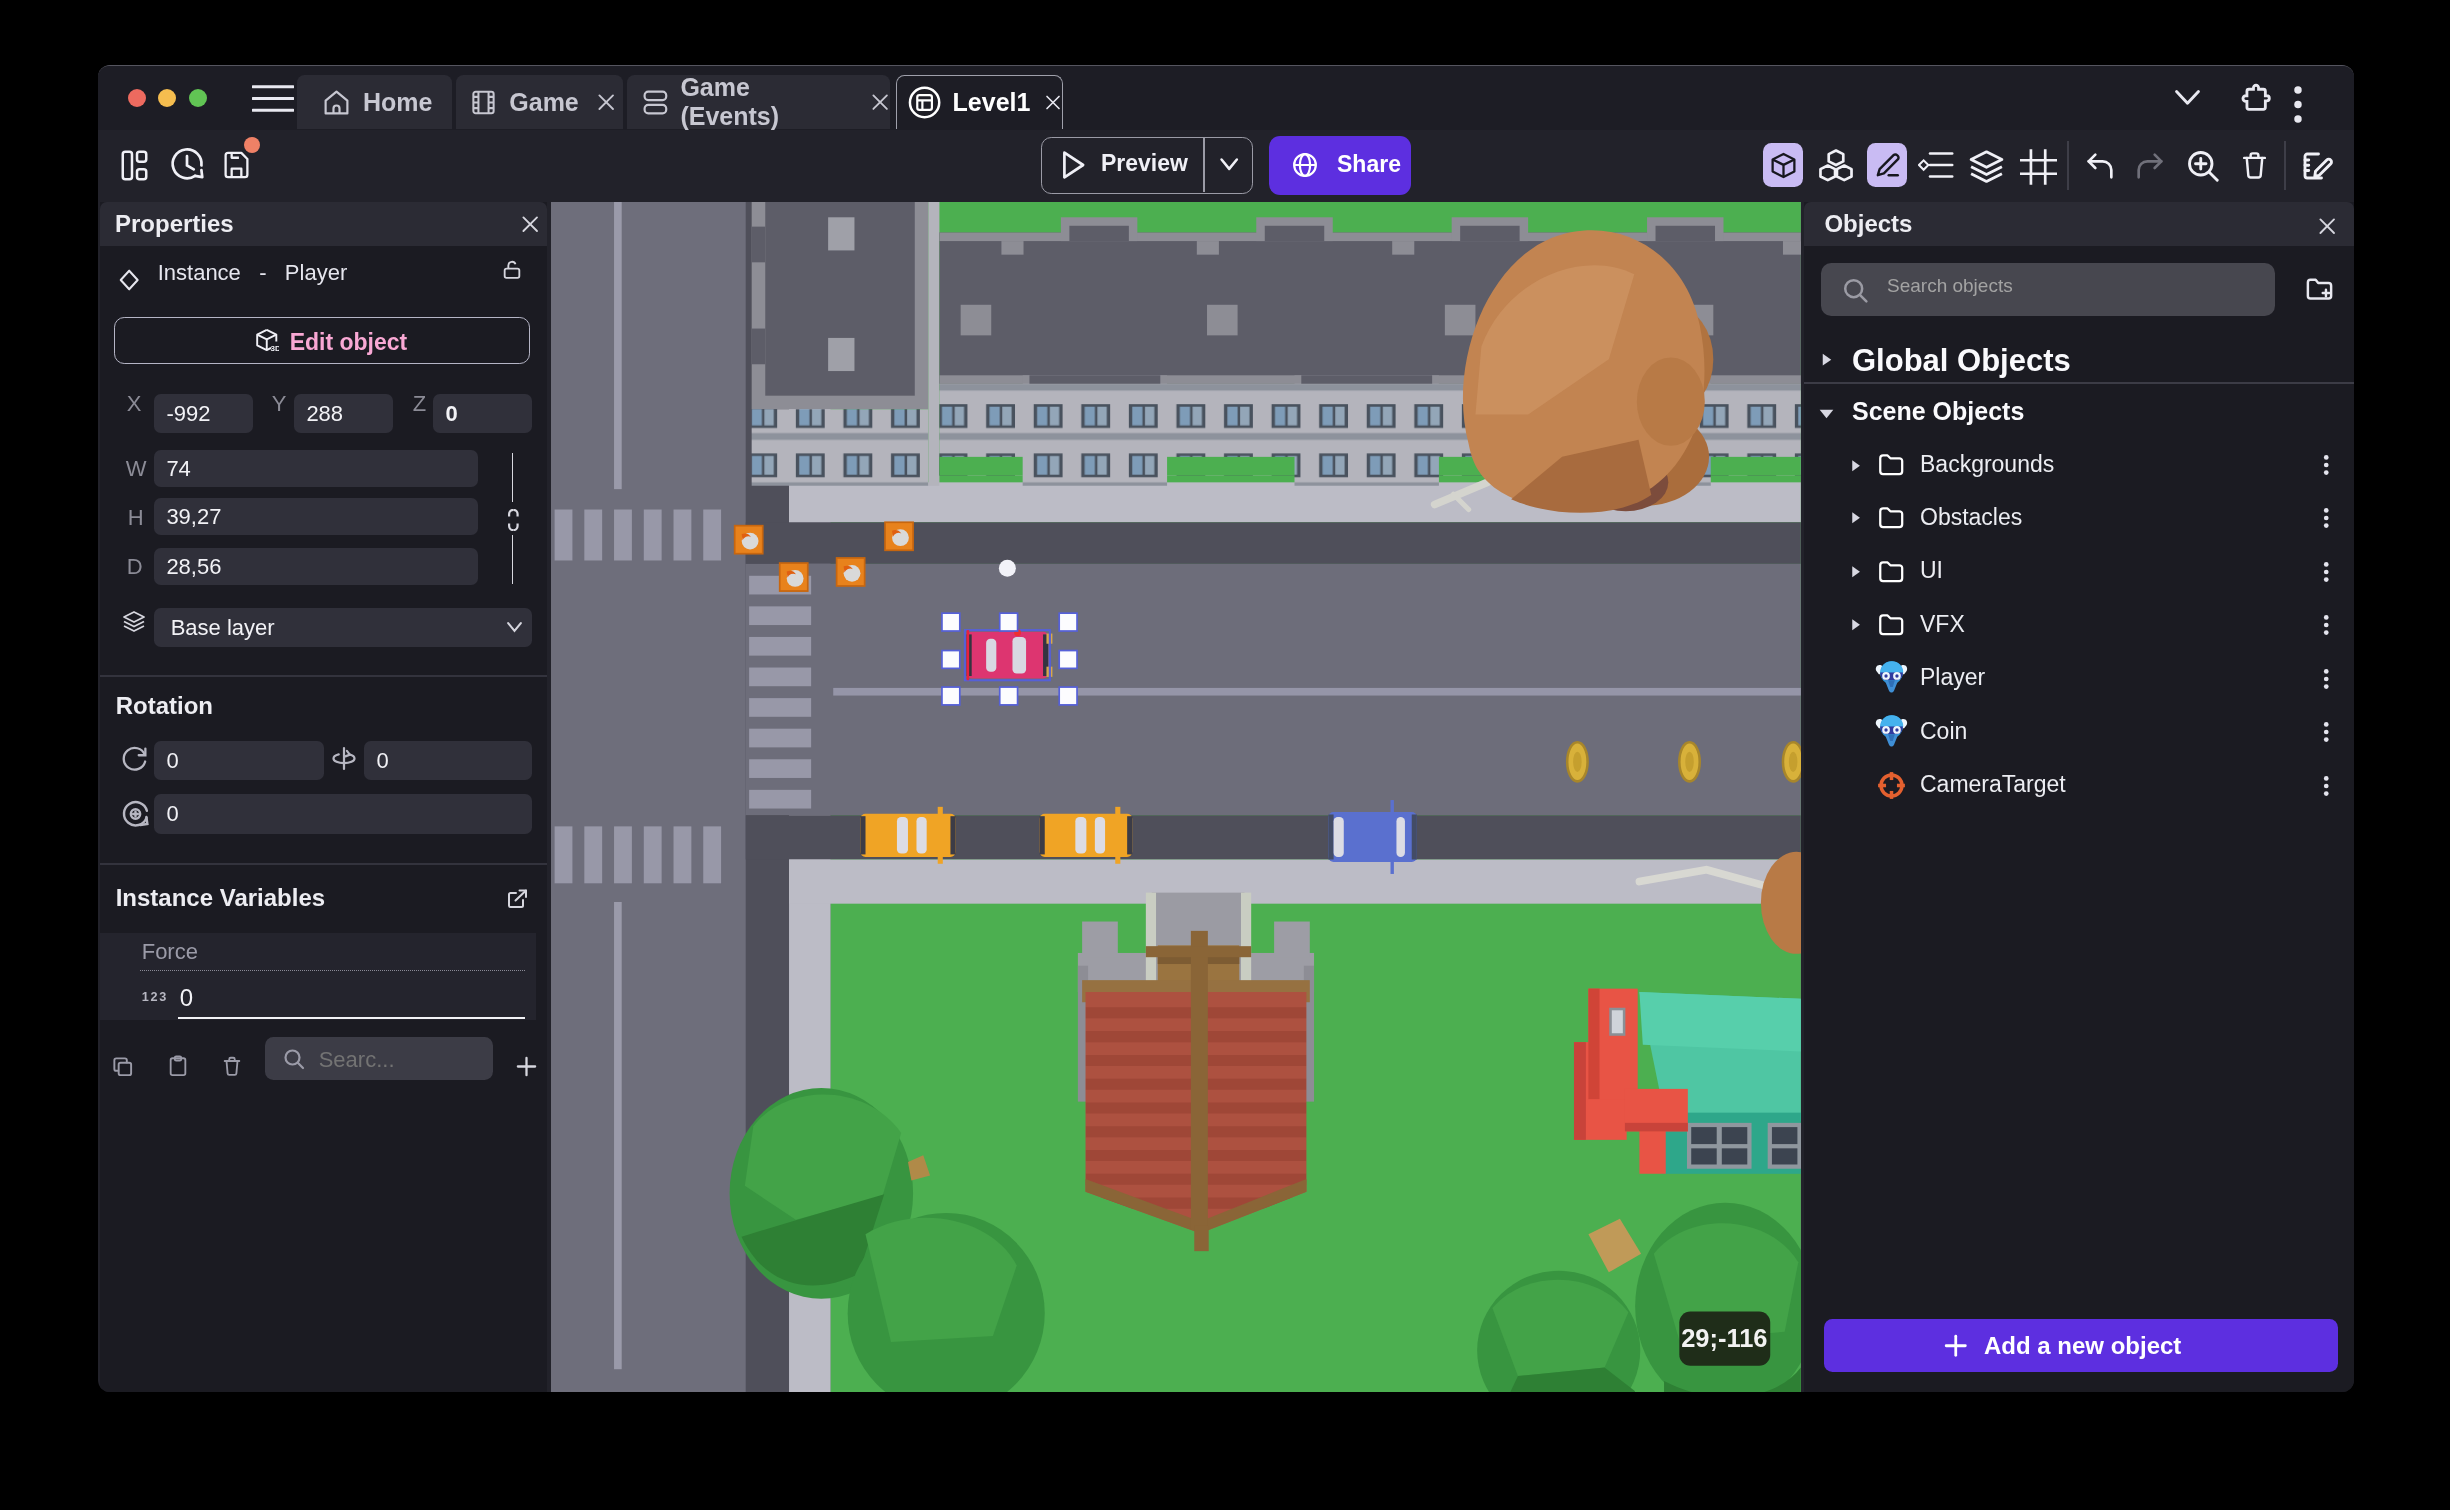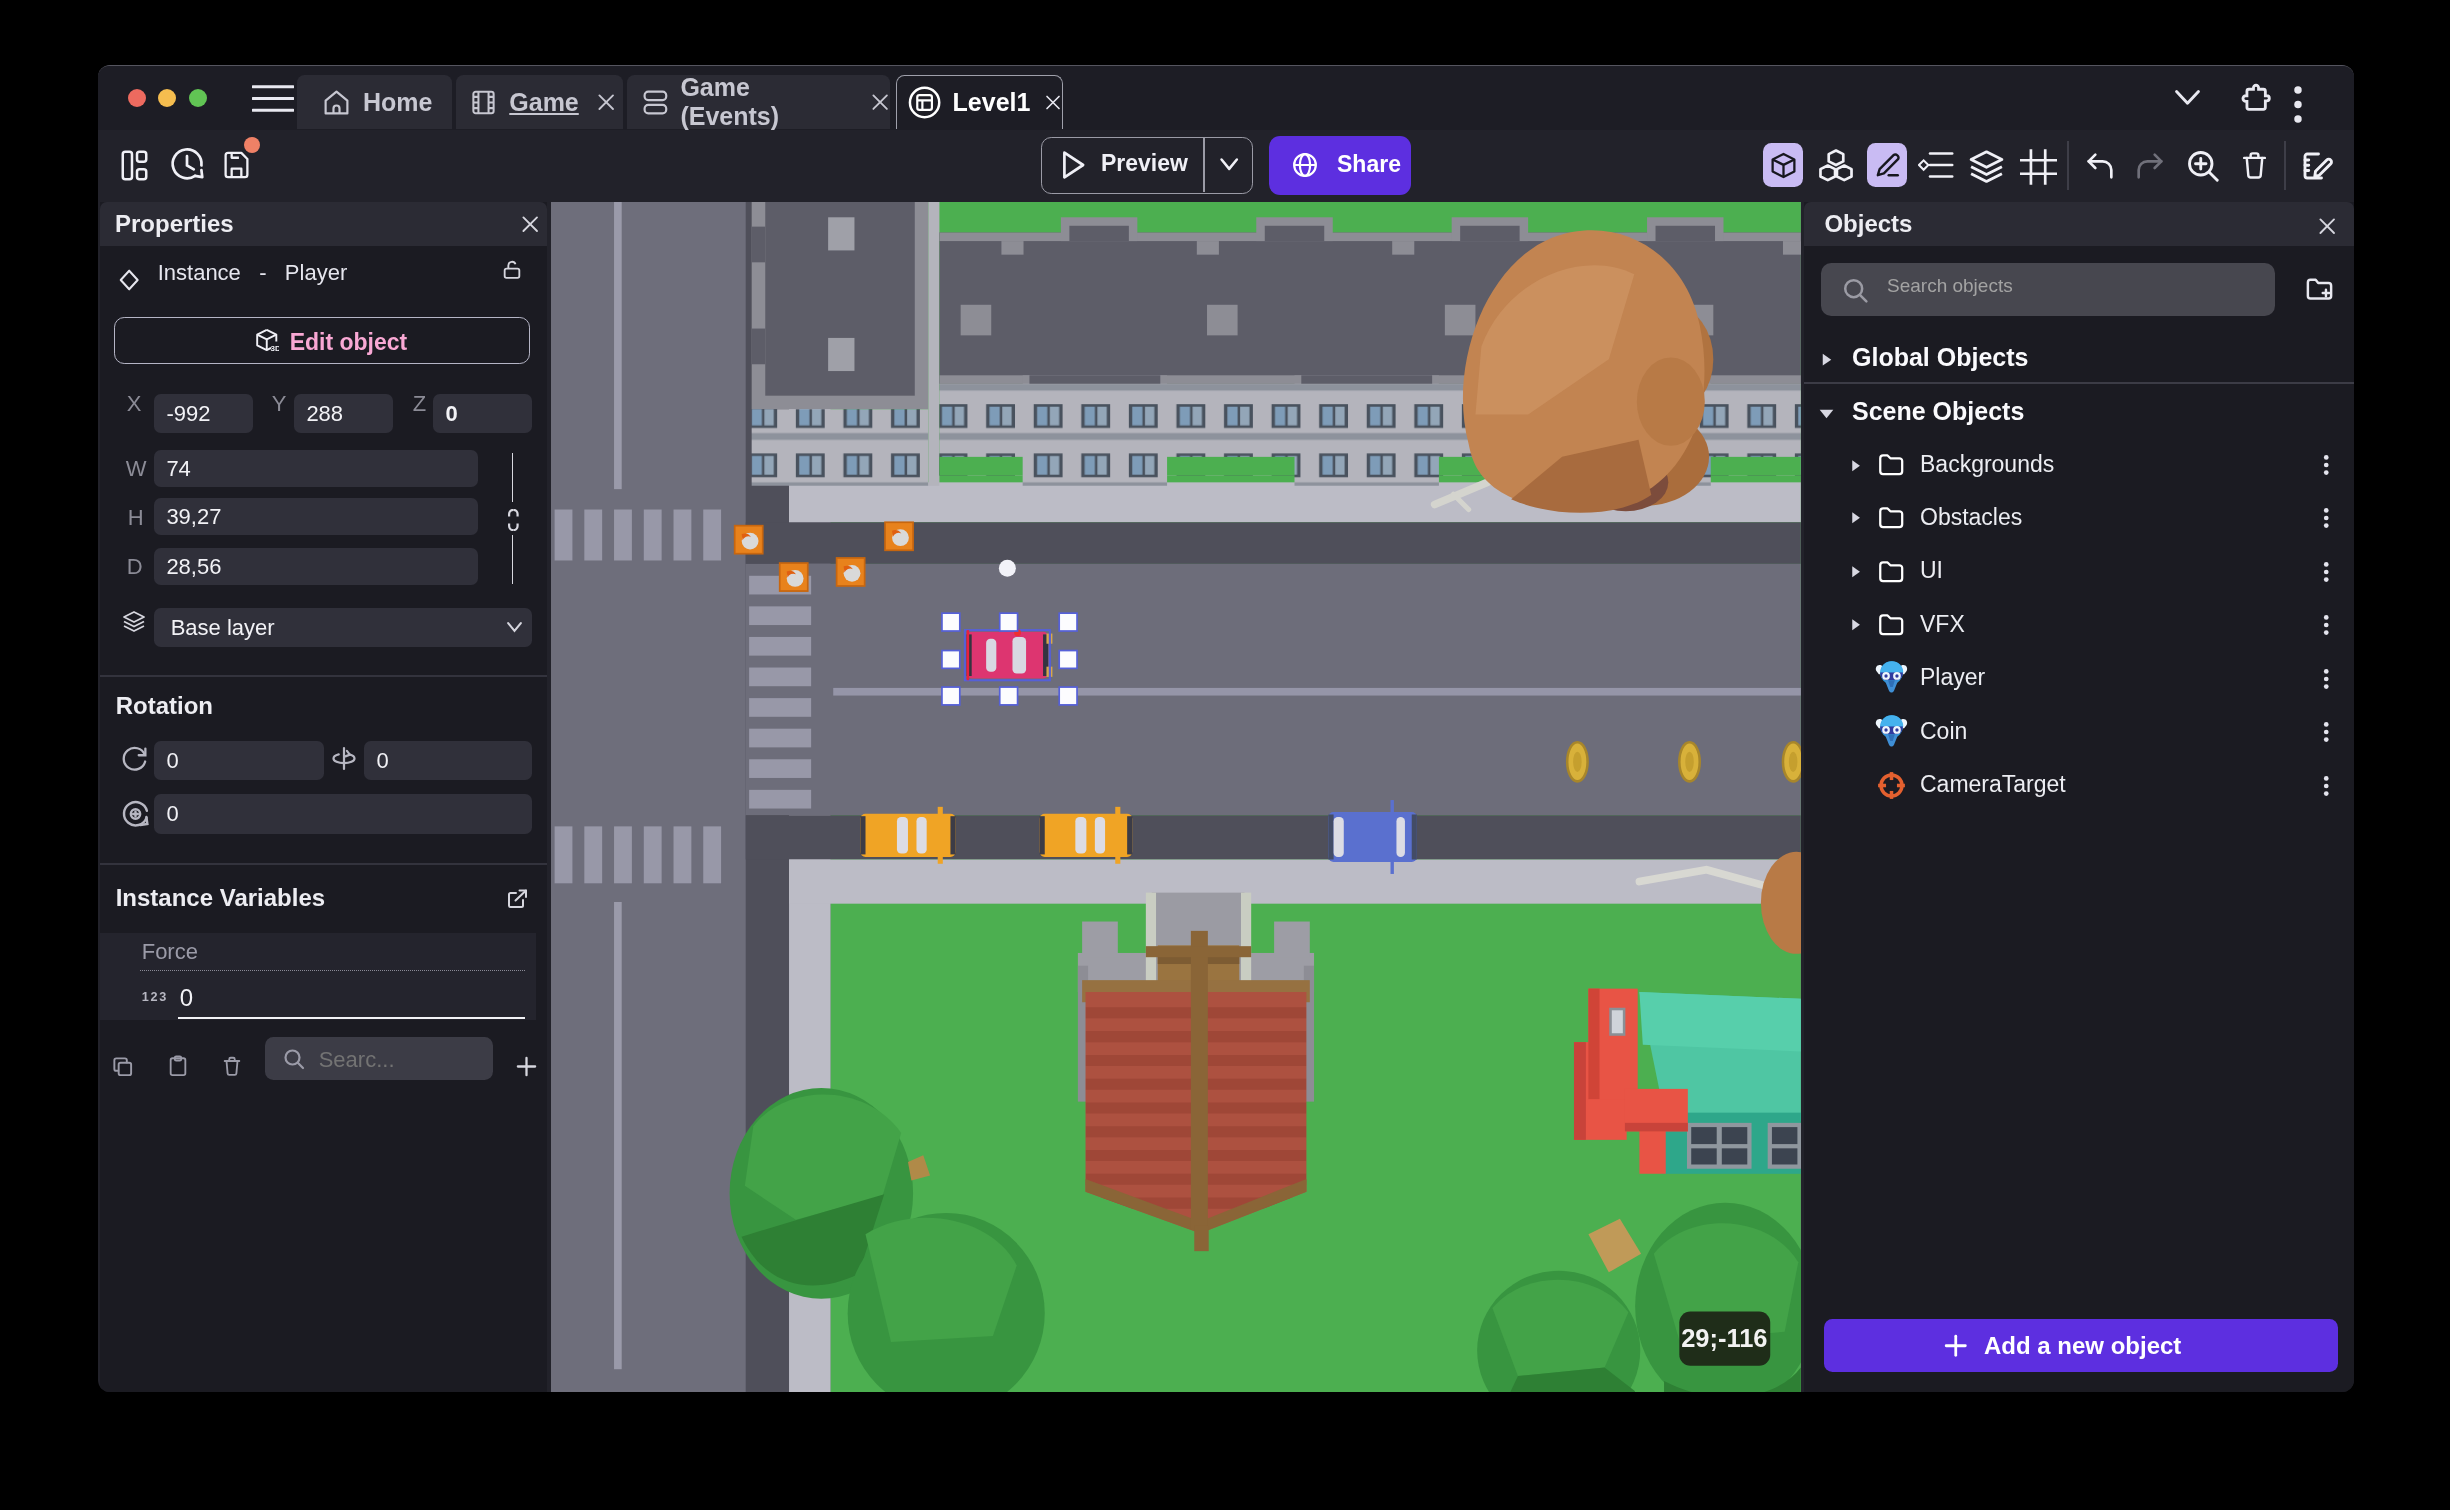--- a/index.html
+++ b/index.html
@@ -32,21 +32,21 @@
       </svg>
     
     <div class="tab" style="left:199px;width:155px;">
       <svg style="margin-left:25px" width="29" height="29" viewBox="0 0 24 24" fill="none" stroke="#c7c7d1" stroke-width="1.8" stroke-linejoin="round">
           <path d="M3 10.5 12 3l9 7.5V21H3z"></path>
           <path d="M9.5 21v-4a2.5 2.5 0 0 1 5 0v4"></path>
         </svg>
       <span style="margin-left:12px">Home</span>
     </div>
     
-    <div class="tab" style="left:358px;width:167px;text-decoration:underline;">
+    <div class="tab" style="left:358px;width:167px;">
       <svg style="margin-left:13.6px" width="27" height="29" viewBox="0 0 24 24" fill="none" stroke="#c7c7d1" stroke-width="1.8">
           <rect x="3" y="2.5" width="18" height="19" rx="2"></rect>
           <line x1="7.5" y1="2.5" x2="7.5" y2="21.5"></line>
           <line x1="16.5" y1="2.5" x2="16.5" y2="21.5"></line>
           <line x1="3" y1="7" x2="7.5" y2="7"></line>
           <line x1="3" y1="12" x2="7.5" y2="12"></line>
           <line x1="3" y1="17" x2="7.5" y2="17"></line>
           <line x1="16.5" y1="7" x2="21" y2="7"></line>
           <line x1="16.5" y1="12" x2="21" y2="12"></line>
           <line x1="16.5" y1="17" x2="21" y2="17"></line>
@@ -574,21 +574,21 @@
       </svg>
     <div class="abs" style="left:83px;top:73px;color:#a3a3a3;font-size:19px;">Search objects</div>
     <svg class="abs" style="left:500px;top:72px;" width="31" height="31" viewBox="0 0 24 24" fill="none" stroke="#e8e8f0" stroke-width="1.9" stroke-linejoin="round" stroke-linecap="round">
         <path d="M3 6.5V17a2 2 0 0 0 2 2h14a2 2 0 0 0 2-2V9a2 2 0 0 0-2-2h-8l-2-2.5H5A2 2 0 0 0 3 6.5z"></path>
         <path d="M17 12.2v5M14.5 14.7h5"></path>
       </svg>
 
     <svg class="abs" style="left:17px;top:150px;" width="12" height="15.3" viewBox="0 0 14 18">
         <path d="M2 2l10 7-10 7z" fill="#d8d8e2"></path>
       </svg>
-    <div class="abs" style="left:48px;top:141px;color:#fafafd;font-size:25px;font-weight:700;">Global Objects</div>
+    <div class="abs" style="left:48px;top:141px;color:#fafafd;font-size:31px;font-weight:700;">Global Objects</div>
     <div class="abs" style="left:0px;top:180px;width:550px;height:1.7px;background:#3c3c46;"></div>
 
     <svg class="abs" style="left:14.4px;top:206px;" width="17" height="12" viewBox="0 0 20 14">
         <path d="M2 2h16l-8 10z" fill="#d8d8e2"></path>
       </svg>
     <div class="abs" style="left:48px;top:195px;color:#fafafd;font-size:25px;font-weight:700;">Scene Objects</div>
 
     <svg class="abs" style="left:47px;top:257px;" width="10.2" height="13.6" viewBox="0 0 12 16">
         <path d="M1.5 1.5l9 6.5-9 6.5z" fill="#d8d8e2"></path>
       </svg>

